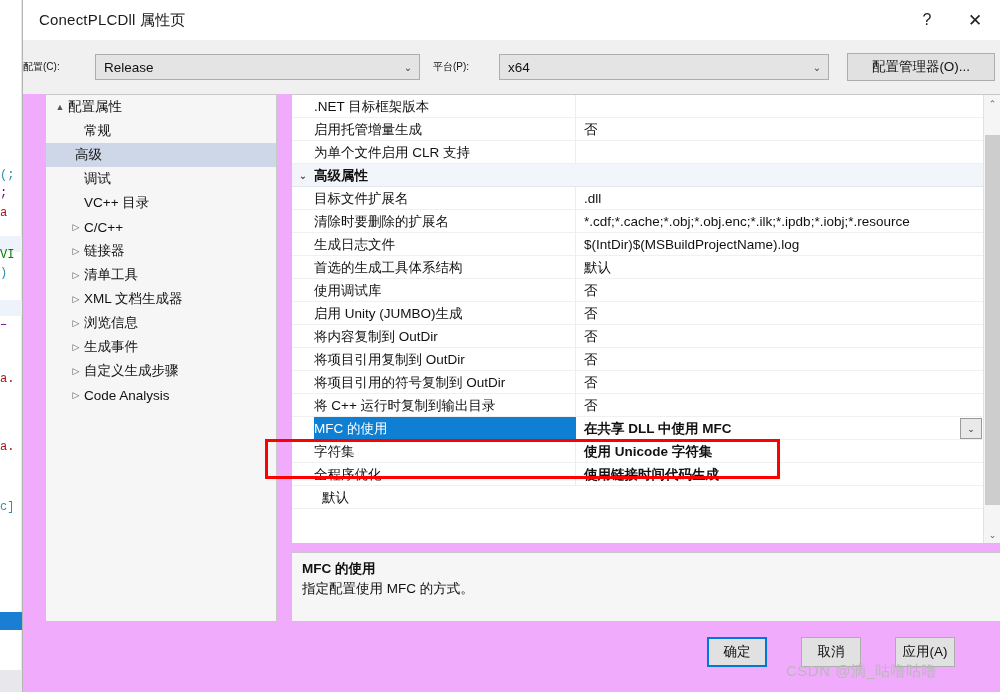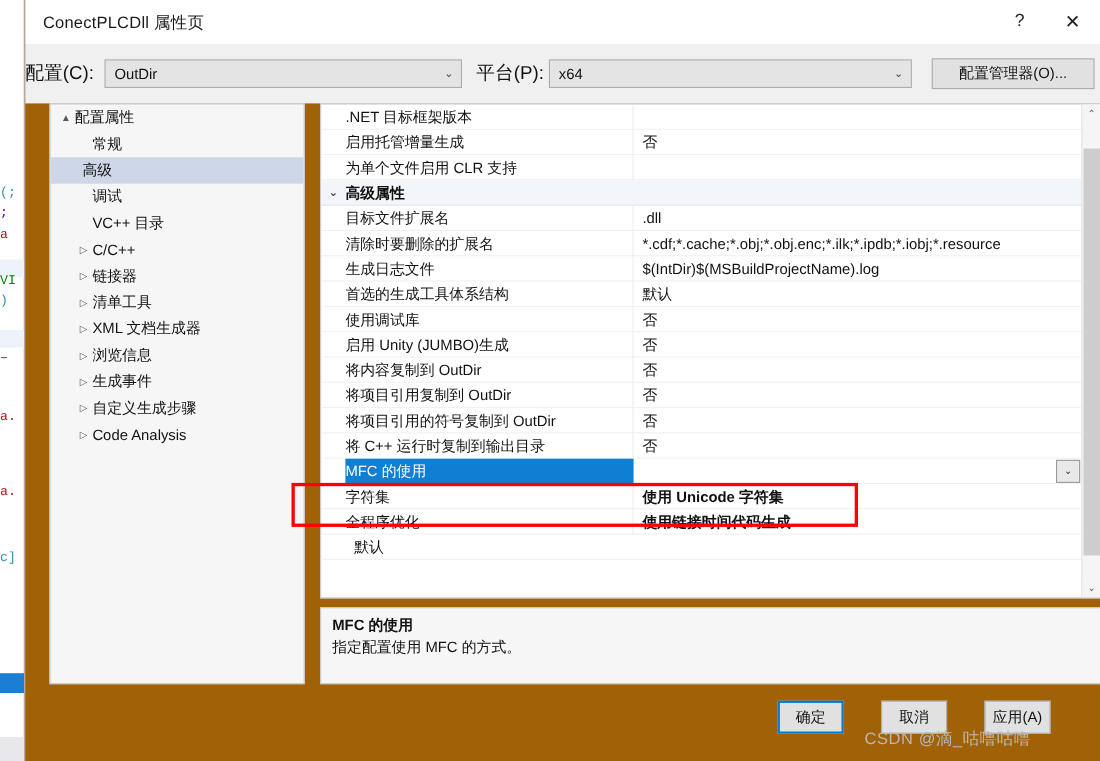--- a/index.html
+++ b/index.html
@@ -37,21 +37,21 @@
   }
   #backdrop .status-strip {
     position: absolute; left: 0; bottom: 0; width: 22px; height: 22px;
     background: #e8e8ec;
   }
 
   
   #dialog {
     position: absolute; left: 22px; top: 0;
     width: 978px; height: 692px;
-    background: #a16207;
+    background: #f0abfc;
     border: 1px solid #b5b5b5;
     border-top: none; border-right: none; border-bottom: none;
   }
   .titlebar {
     position: absolute; left: 0; top: 0; right: 0; height: 40px;
     background: #ffffff;
     display: flex; align-items: center;
   }
   .title-text {
     margin-left: 16px;
@@ -67,21 +67,21 @@
     font-size: 16px; color: #222; cursor: default;
   }
   .title-btn.close { width: 50px; font-size: 17px; }
 
   
   .config-row {
     position: absolute; left: 0; top: 40px; right: 0; height: 54px;
     background: #f0f0f0;
   }
   .lbl {
-    position: absolute; font-size: 17px; color: #111;
+    position: absolute; font-size: 10px; color: #111;
     line-height: 26px;
   }
   .combo {
     position: absolute; height: 26px;
     background: #e4e4e4; border: 1px solid #adadad;
     display: flex; align-items: center;
   }
   .combo .cval {
     flex: 1; padding-left: 8px;
     font-size: 13.5px; color: #111;
@@ -260,21 +260,21 @@
     <div class="title-text">ConectPLCDll 属性页</div>
     <div class="title-btns">
       <div class="title-btn">?</div>
       <div class="title-btn close">✕</div>
     </div>
   </div>
 
   <div class="config-row">
     <div class="lbl" style="left:0px;top:14px;">配置(C):</div>
     <div class="combo" style="left:72px;top:14px;width:325px;">
-      <div class="cval">OutDir</div>
+      <div class="cval">Release</div>
       <div class="chev">⌄</div>
     </div>
     <div class="lbl" style="left:410px;top:14px;">平台(P):</div>
     <div class="combo" style="left:476px;top:14px;width:330px;">
       <div class="cval">x64</div>
       <div class="chev">⌄</div>
     </div>
     <div class="btn" style="left:824px;top:13px;width:148px;height:28px;text-align:right;">配置管理器(O)...</div>
   </div>
 
@@ -401,20 +401,21 @@
           <span class="pval">否</span>
         </div>
         <div class="prow">
           <span class="expander"></span>
           <span class="pname">将 C++ 运行时复制到输出目录</span>
           <span class="pval">否</span>
         </div>
         <div class="prow selected bold-val">
           <span class="expander"></span>
           <span class="pname">MFC 的使用</span>
+          <span class="pval">在共享 DLL 中使用 MFC</span>
           <span class="row-dropdown">⌄</span>
         </div>
         <div class="prow bold-val">
           <span class="expander"></span>
           <span class="pname">字符集</span>
           <span class="pval">使用 Unicode 字符集</span>
         </div>
         <div class="prow bold-val">
           <span class="expander"></span>
           <span class="pname">全程序优化</span>

